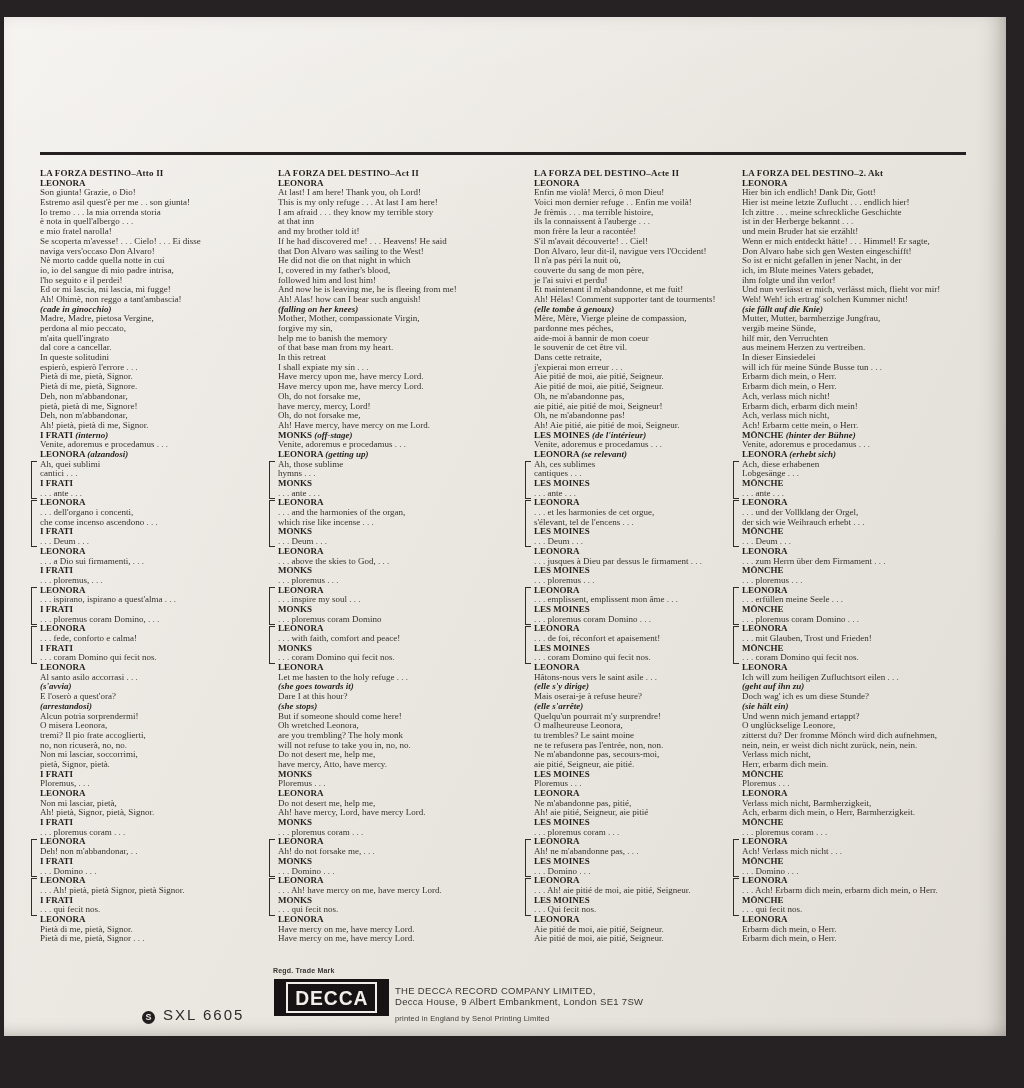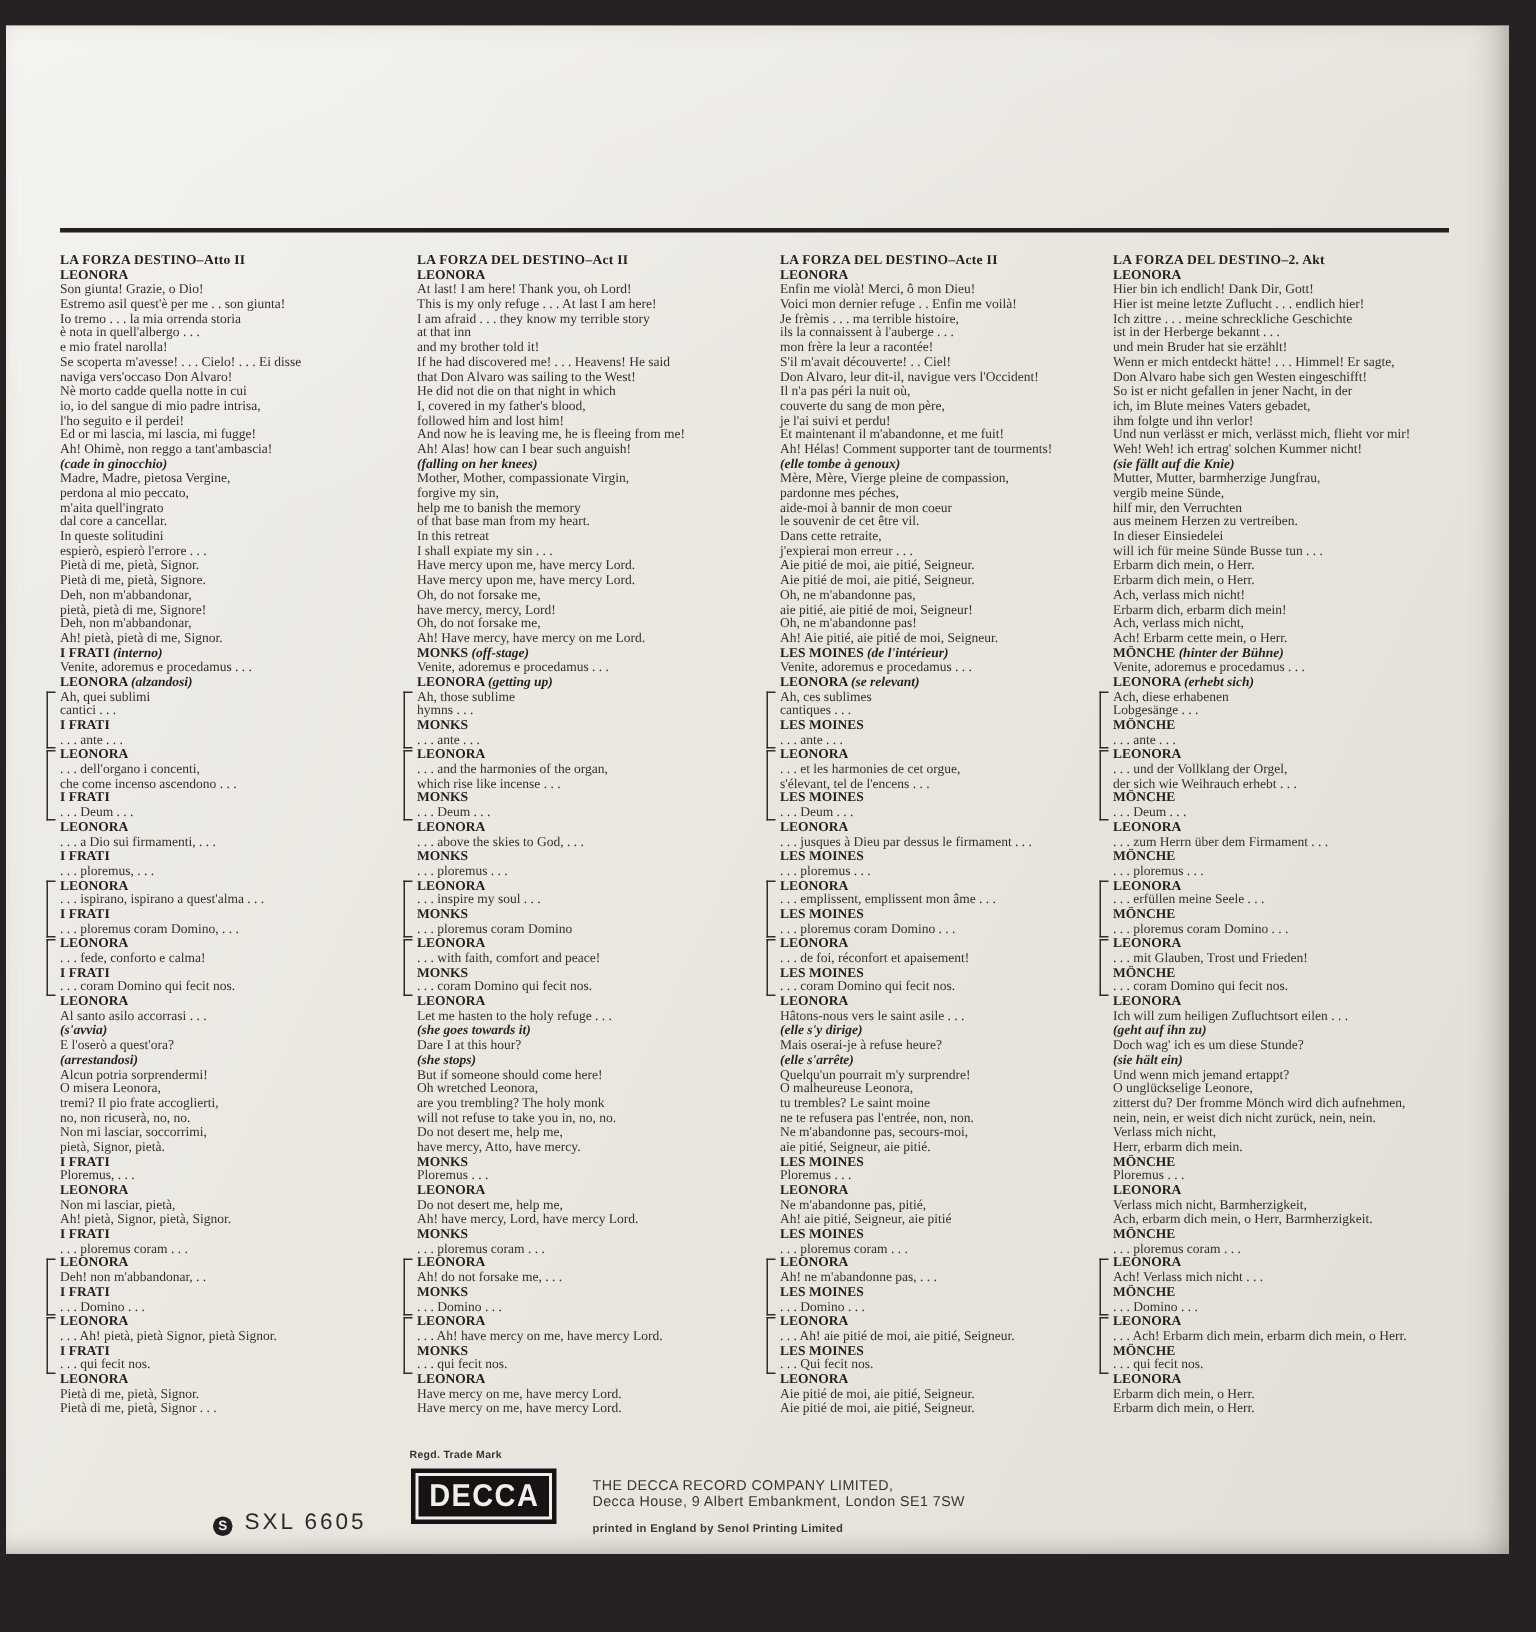--- a/index.html
+++ b/index.html
@@ -19,59 +19,59 @@
   .rule{
     position:absolute;left:36px;top:135px;width:926px;height:3px;
     background:#23201f;
   }
   .col{
     position:absolute;top:152px;width:230px;
     color:#38302b;
     font-size:9px;line-height:9.7px;
     white-space:nowrap;
   }
-  .col-0{left:36px}.col-1{left:274px}.col-2{left:516px}.col-3{left:738px}
+  .col-0{left:36px}.col-1{left:274px}.col-2{left:530px}.col-3{left:738px}
   .ln{height:9.7px;}
   .ln-h{font-weight:bold;color:#241f1d;letter-spacing:.2px;}
   .ln-n{font-weight:bold;color:#241f1d;}
   .ln-d{font-weight:bold;font-style:italic;color:#2a2421;}
   .note{font-style:italic;font-weight:bold;}
   .bracket{
     position:absolute;left:-9px;width:5px;
     border-left:1.5px solid #332c28;
     border-top:1.5px solid #332c28;
     border-bottom:1.5px solid #332c28;
   }
   
   .regd{
     position:absolute;left:269px;top:950px;
     font-family:"Liberation Sans",sans-serif;font-size:7px;font-weight:bold;
     color:#3a3433;letter-spacing:.2px;
   }
   .decca-box{
-    position:absolute;left:270px;top:962px;width:97px;height:37px;
+    position:absolute;left:270px;top:962px;width:115px;height:37px;
     background:#17![](1px) #171314;background:#171314;
     display:flex;align-items:center;justify-content:center;
   }
   .decca-inner{
     width:87px;height:27px;border:2px solid #f0eee9;
     display:flex;align-items:center;justify-content:center;
   }
   .decca-text{
     font-family:"Liberation Sans",sans-serif;font-weight:bold;
     font-size:21px;color:#f0eee9;letter-spacing:1px;
     transform:scaleX(0.92);line-height:1;padding-bottom:1px;
   }
   .company{
     position:absolute;left:391px;top:968px;
     font-family:"Liberation Sans",sans-serif;font-size:9.5px;
     color:#3a3433;letter-spacing:.3px;line-height:11px;
   }
   .printed{
-    margin-top:6px;font-size:7.5px;font-weight:bold;letter-spacing:.2px;color:#403a38;
+    margin-top:6px;font-size:7.5px;font-weight:normal;letter-spacing:.2px;color:#403a38;
   }
   .catalog{
     position:absolute;left:138px;top:984px;height:26px;
     display:flex;align-items:center;
   }
   .scircle{
     width:13px;height:13px;border-radius:50%;background:#231f20;
     color:#ece9e4;font-family:"Liberation Sans",sans-serif;font-size:9px;font-weight:bold;
     display:flex;align-items:center;justify-content:center;
     margin-top:6px;

